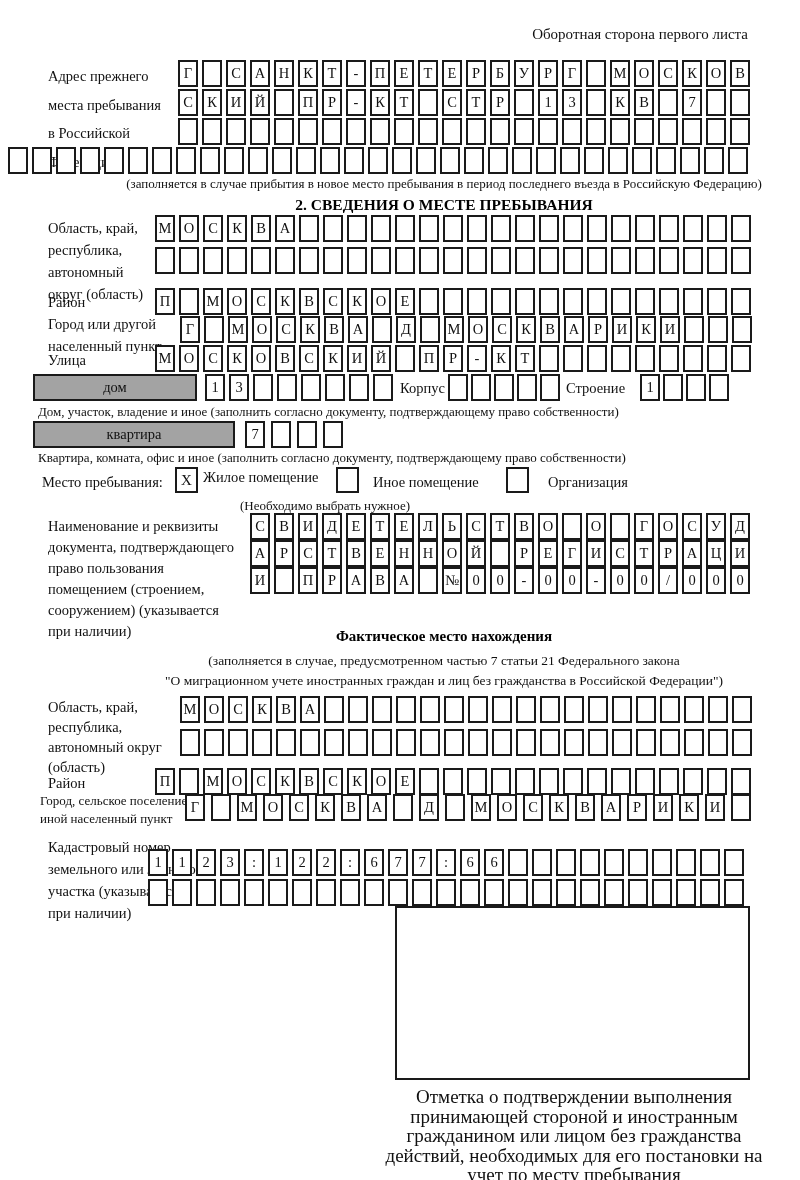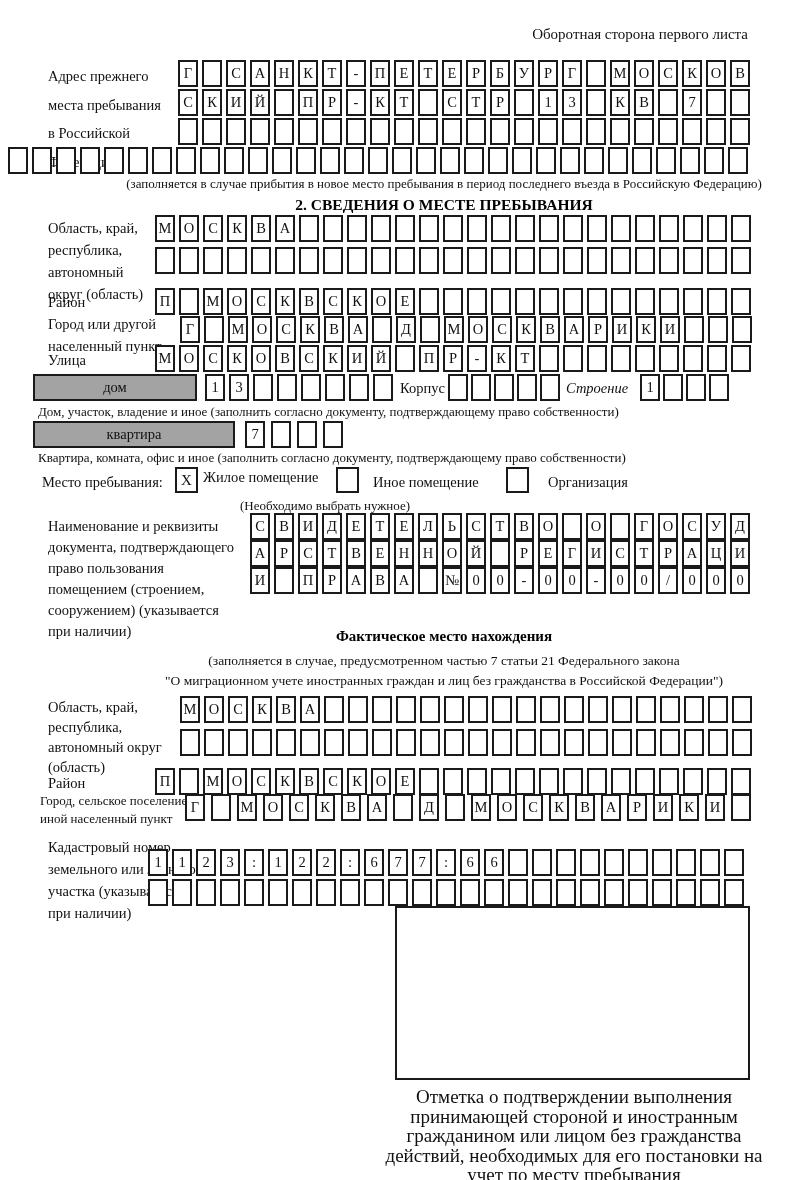--- a/index.html
+++ b/index.html
@@ -318,21 +318,21 @@
       <div class="cell"></div>
     </div>
   <div class="abs lbl" style="left:400px;top:377px;">Корпус</div>
   <div class="row gap23" style="left:448px;top:374px;">
       <div class="cell"></div>
       <div class="cell"></div>
       <div class="cell"></div>
       <div class="cell"></div>
       <div class="cell"></div>
     </div>
-  <div class="abs lbl" style="left:566px;top:377px;font-style:italic;">Строение</div>
+  <div class="abs lbl" style="left:566px;top:377px;">Строение</div>
   <div class="row gap23" style="left:640px;top:374px;">
       <div class="cell">1</div>
       <div class="cell"></div>
       <div class="cell"></div>
       <div class="cell"></div>
     </div>
   <div class="abs cap" style="left:38px;top:404px;">Дом, участок, владение и иное (заполнить согласно документу, подтверждающему право собственности)</div>
 
   <div class="widebox" style="left:33px;top:421px;width:202px;">квартира</div>
   <div class="row gap26" style="left:245px;top:421px;">

